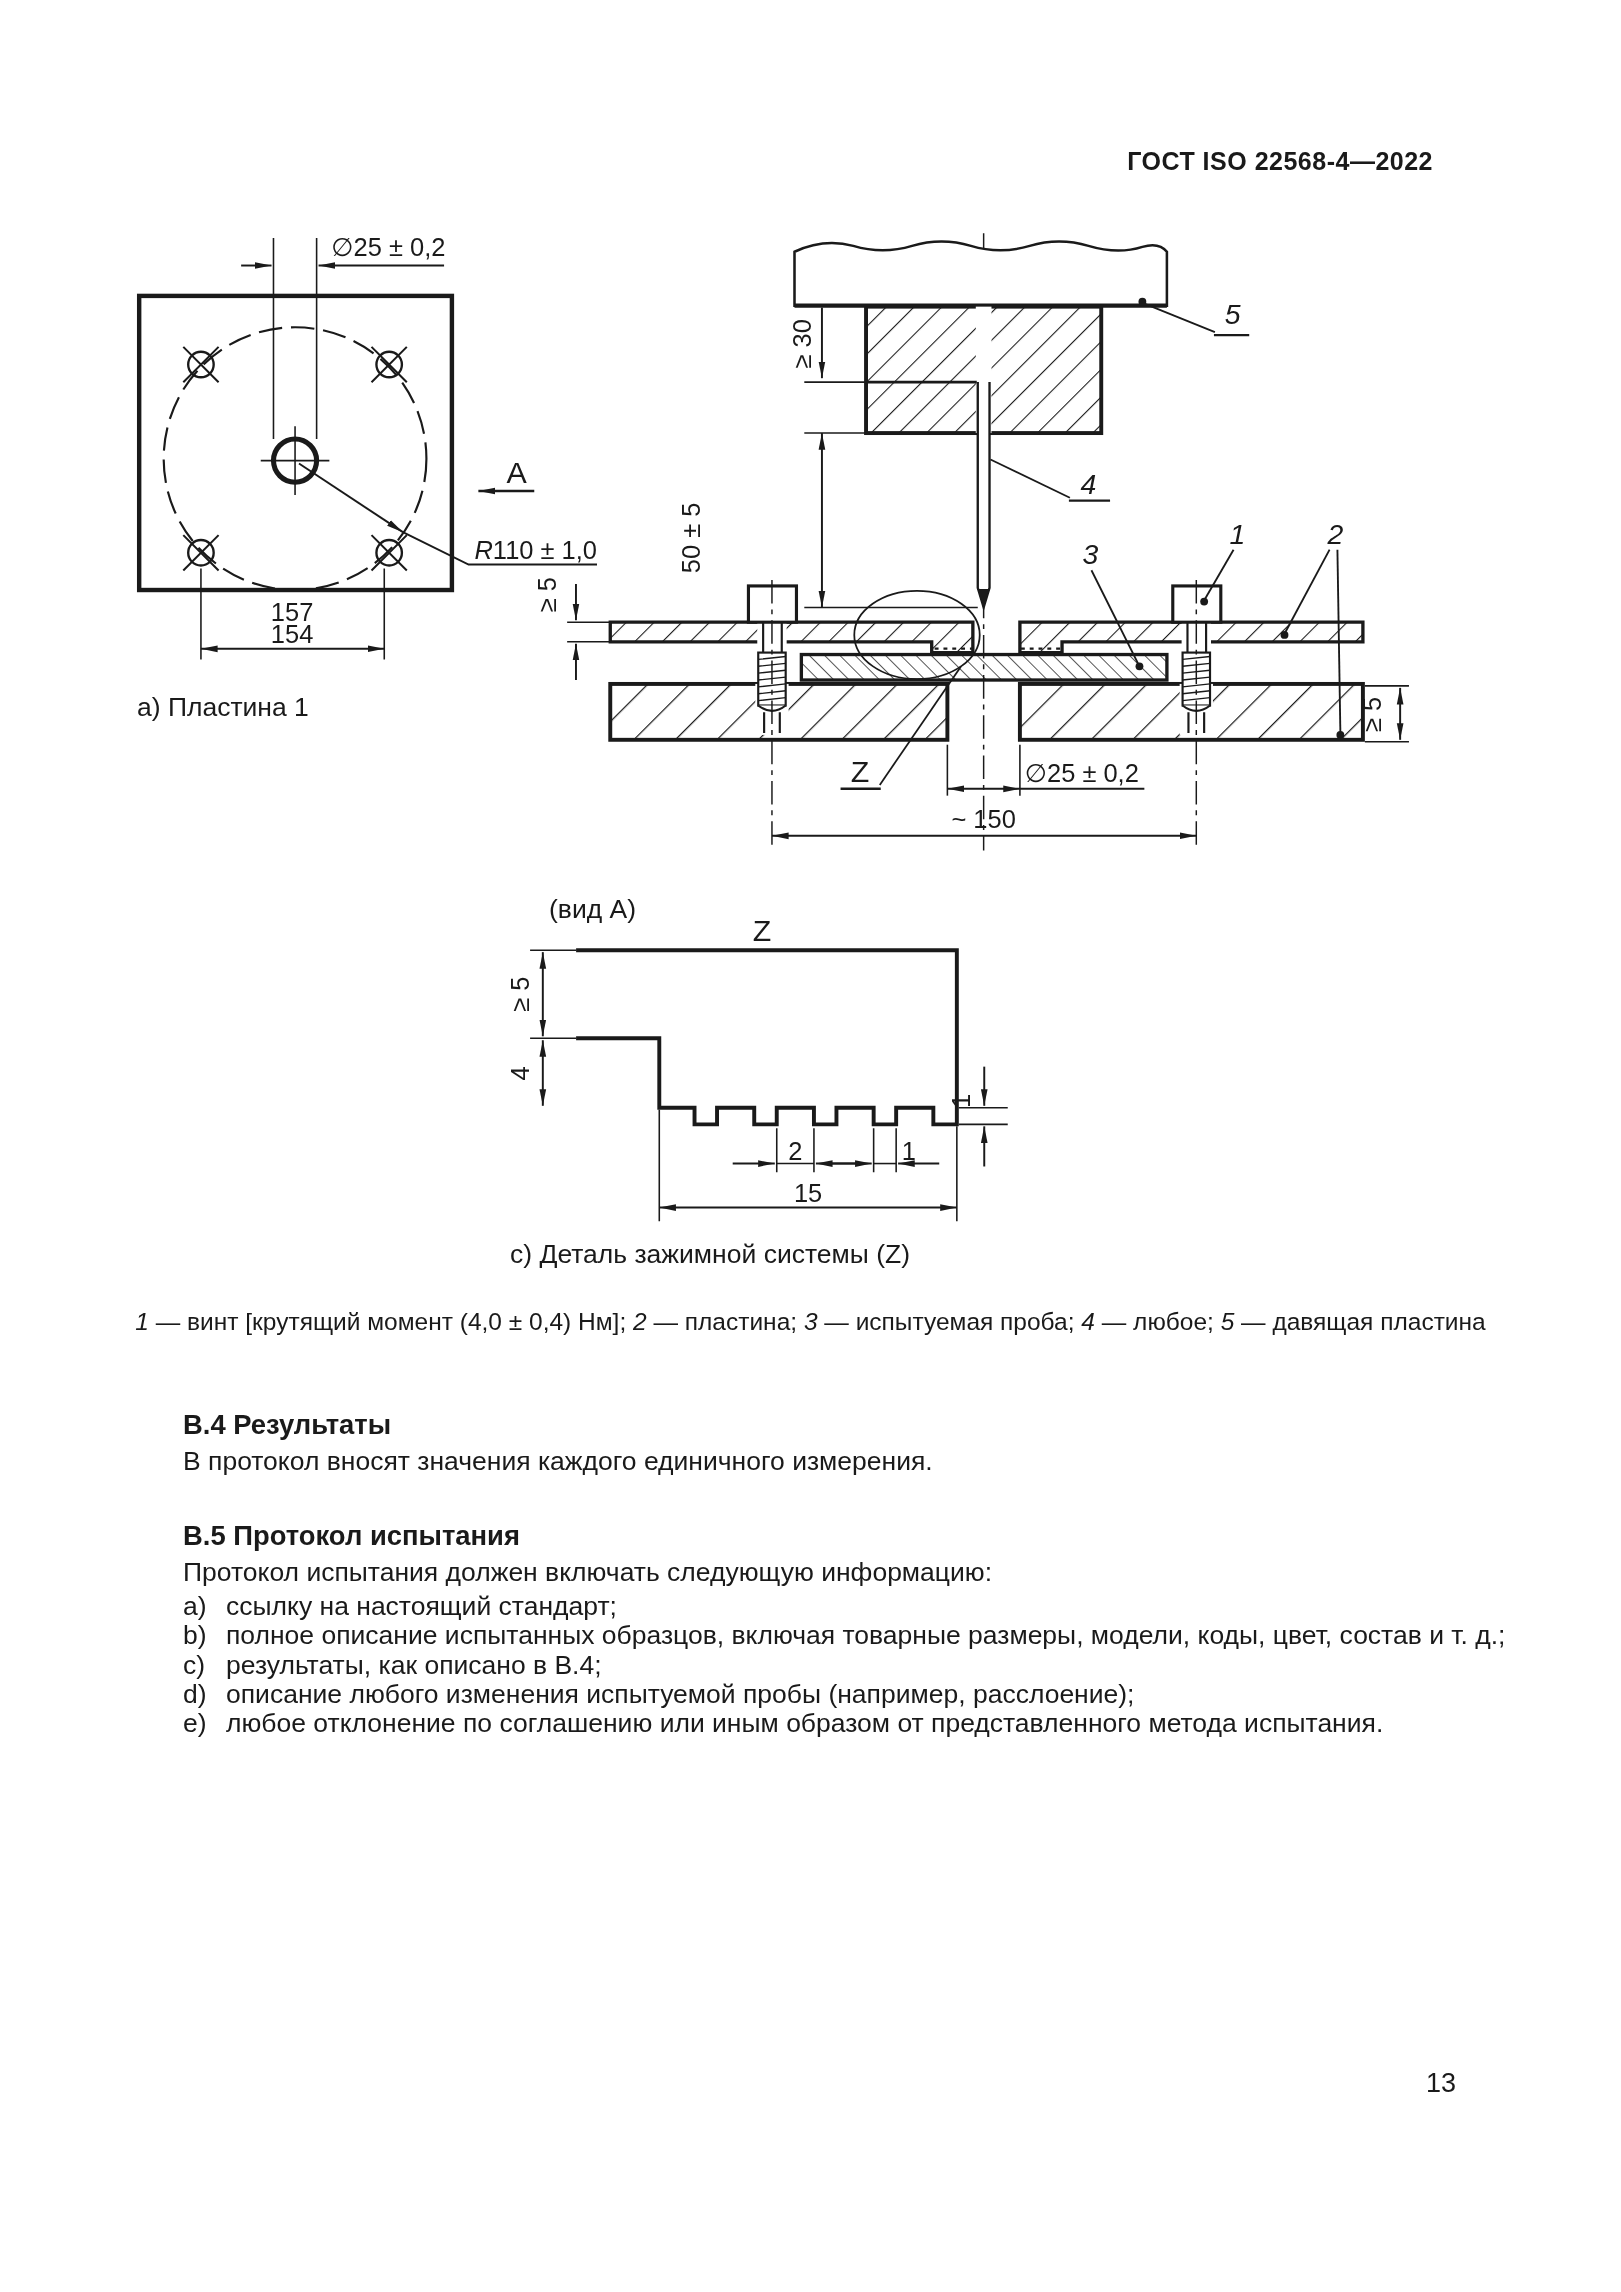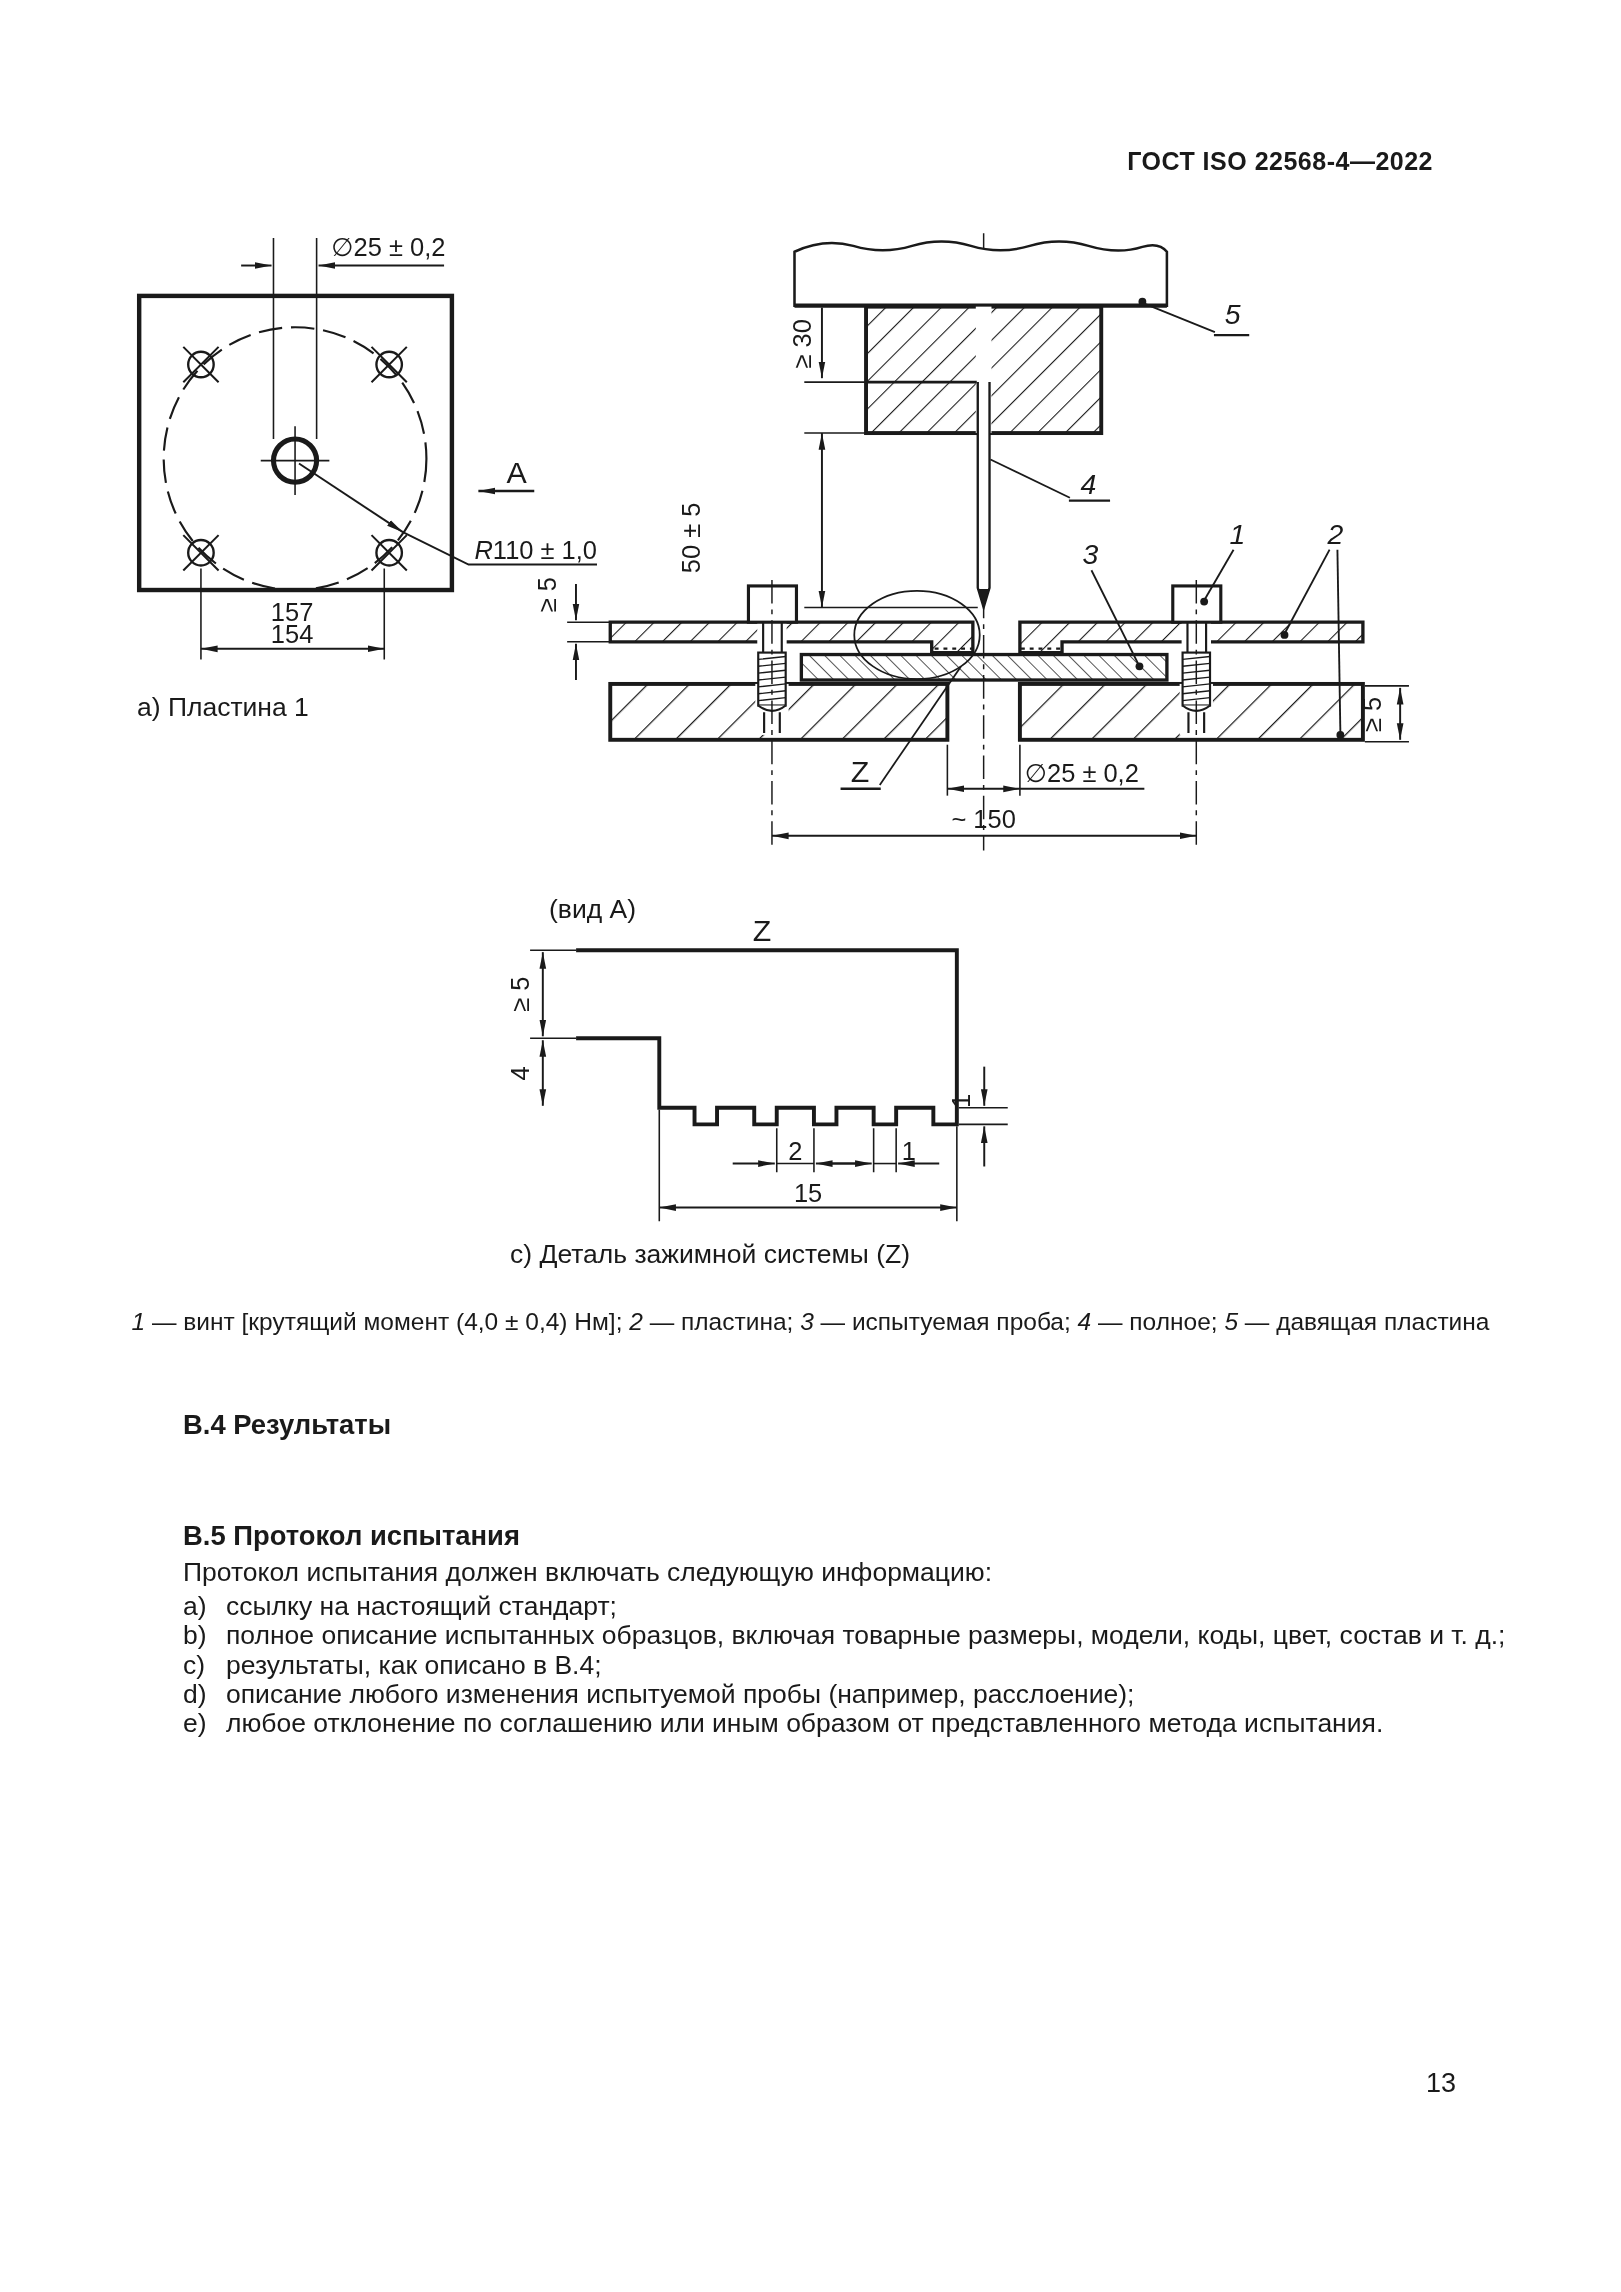--- a/index.html
+++ b/index.html
@@ -252,25 +252,26 @@
       <text class="dim" transform="rotate(-90 539 1095)" x="539" y="1095" text-anchor="middle">4</text>
       <text class="dim" transform="rotate(-90 989 1123)" x="989" y="1123" text-anchor="middle">1</text>
       <text class="dim" x="811" y="1183" text-anchor="middle">2</text>
       <text class="dim" x="927" y="1183" text-anchor="middle">1</text>
       <text class="dim" x="824" y="1226" text-anchor="middle">15</text>
     </g>
   </svg>
   <div class="abs cap" style="left:510px;top:1239px;width:490px;">c) Деталь зажимной системы (Z)</div>
 
   <div class="abs legend" style="left:95px;top:1308px;width:1431px;">
-    <span><i>1</i><span> — винт [крутящий момент (4,0 ± 0,4) Нм]; </span></span><span><i>2</i><span> — пластина; </span></span><span><i>3</i><span> — испытуемая проба; </span></span><span><i>4</i><span> — полное; </span></span><span><i>5</i><span> — давящая пластина</span></span>
+    <span><i>1</i><span> — винт [крутящий момент (4,0 ± 0,4) Нм]; </span></span><span><i>2</i><span> — пластина; </span></span><span><i>3</i><span> — испытуемая проба; </span></span><span><i>4</i><span> — любое; </span></span><span><i>5</i><span> — давящая пластина</span></span>
   </div>
 
 
   <div class="abs h2" style="left:183px;top:1409px;">В.4  Результаты</div>
+  <div class="abs body-line" style="left:183px;top:1446px;">В протокол вносят значения каждого единичного измерения.</div>
 
   <div class="abs h2" style="left:183px;top:1520px;">В.5  Протокол испытания</div>
   <div class="abs body-line" style="left:183px;top:1557px;">Протокол испытания должен включать следующую информацию:</div>
   <div class="abs list-item" style="left:183px;top:1591px;">
     <span class="mk">a)</span>
       <span>ссылку на настоящий стандарт;</span>
   </div>
   <div class="abs list-item" style="left:183px;top:1620px;">
     <span class="mk">b)</span>
       <span>полное описание испытанных образцов, включая товарные размеры, модели, коды, цвет, состав и т. д.;</span>

